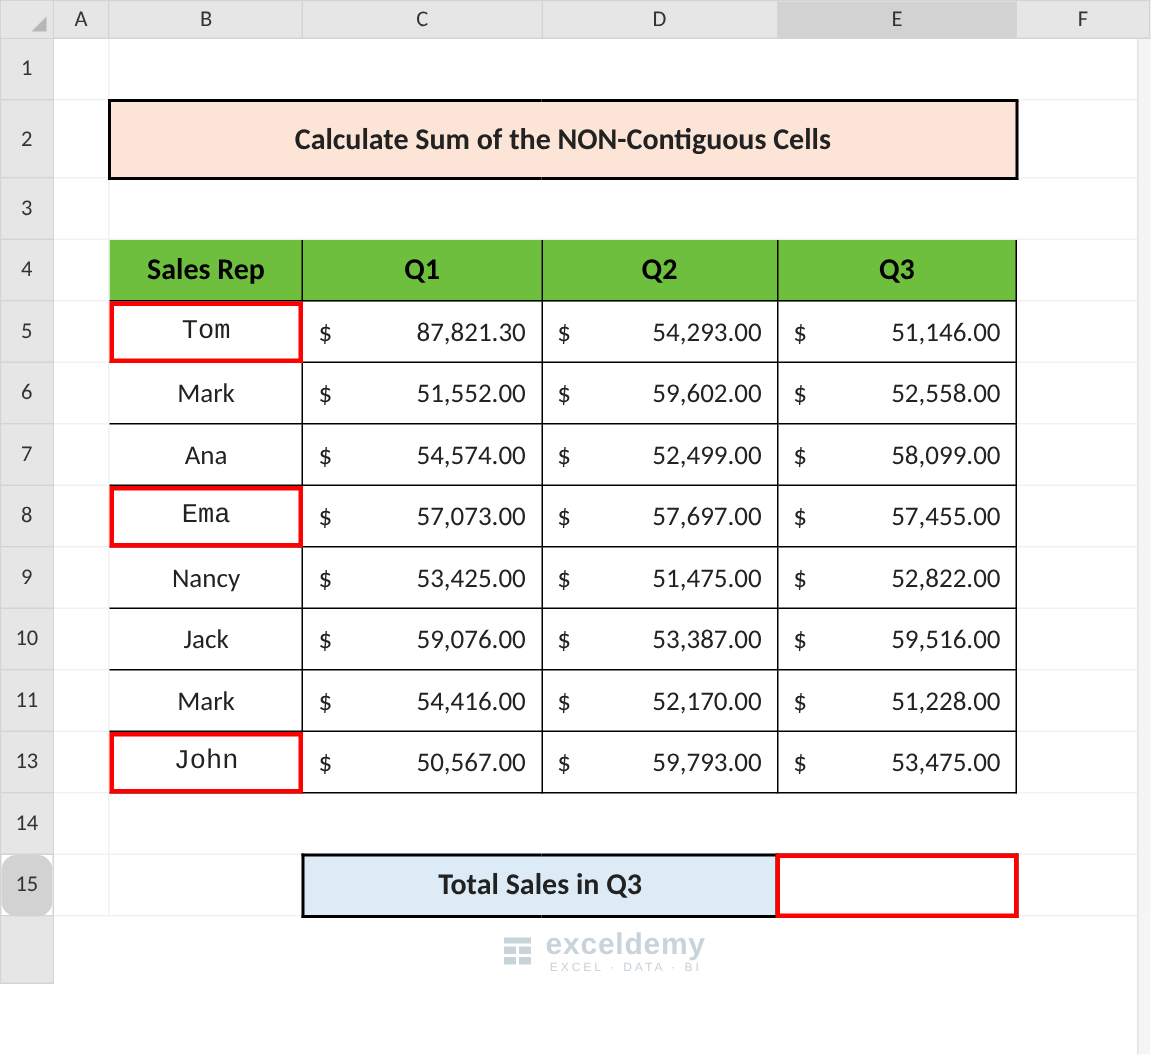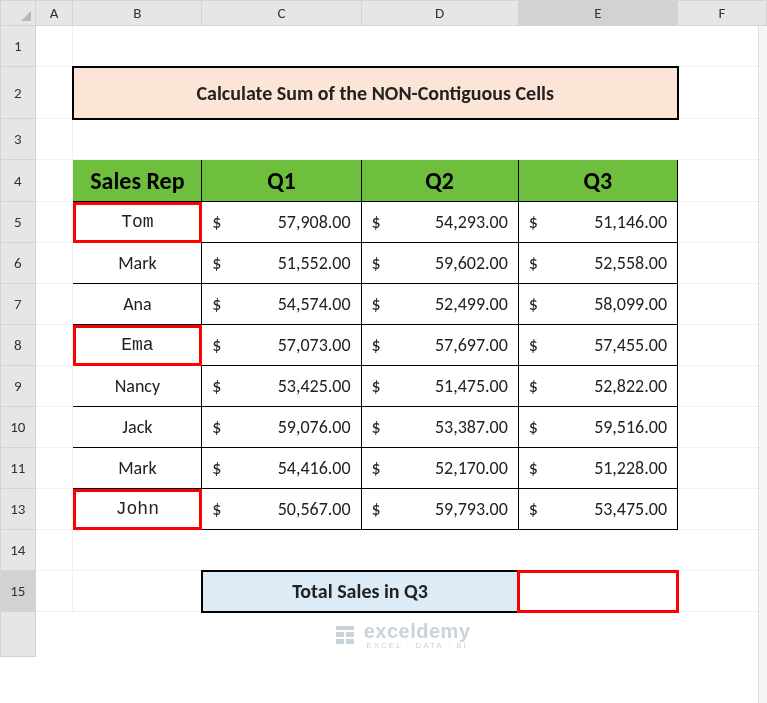--- a/index.html
+++ b/index.html
@@ -38,38 +38,38 @@
     height: 38px;
   }
   .col-A { width: 38px; }
   .col-B { width: 130px; }
   .col-C { width: 160px; }
   .col-D { width: 158px; }
   .col-E { width: 160px; }
   .col-F { width: 90px; }
 
   .sel-col { background: #d2d2d2; }
-  .sel-row { background: #d2d2d2; }
+  .sel-row { background: #d2d2d2; border-radius: 10px; }
   .sel-cell { outline: 2px solid #217346; outline-offset: -1px; }
 
   .title-cell {
     background: #fce4d6;
     border: 2px solid #000 !important;
     text-align: center;
     font-size: 20px;
     font-weight: bold;
     color: #222;
     padding: 6px 0;
   }
   .tbl-hdr {
     background: #6fbf3f;
     border: 1px solid #000 !important;
     text-align: center;
     font-weight: bold;
-    font-size: 24px;
+    font-size: 20px;
     color: #000;
     padding: 6px 0;
   }
   .tbl-cell-left {
     border: 1px solid #000 !important;
     text-align: center;
     font-size: 18px;
     color: #222;
   }
   .tbl-cell-num {
@@ -202,21 +202,21 @@
 
   </tbody>
     <tbody id="data-body">
       <tr>
         <td class="rowhdr">5</td>
         <td class="cell"></td>
         <td class="tbl-cell-left highlight-box">Tom</td>
         <td class="tbl-cell-num">
           <div class="money">
             <span class="sym">$</span>
-            <span class="val">57,908.00</span>
+            <span class="val">87,821.30</span>
           </div>
         </td>
         <td class="tbl-cell-num">
           <div class="money">
             <span class="sym">$</span>
             <span class="val">54,293.00</span>
           </div>
         </td>
         <td class="tbl-cell-num">
           <div class="money">

